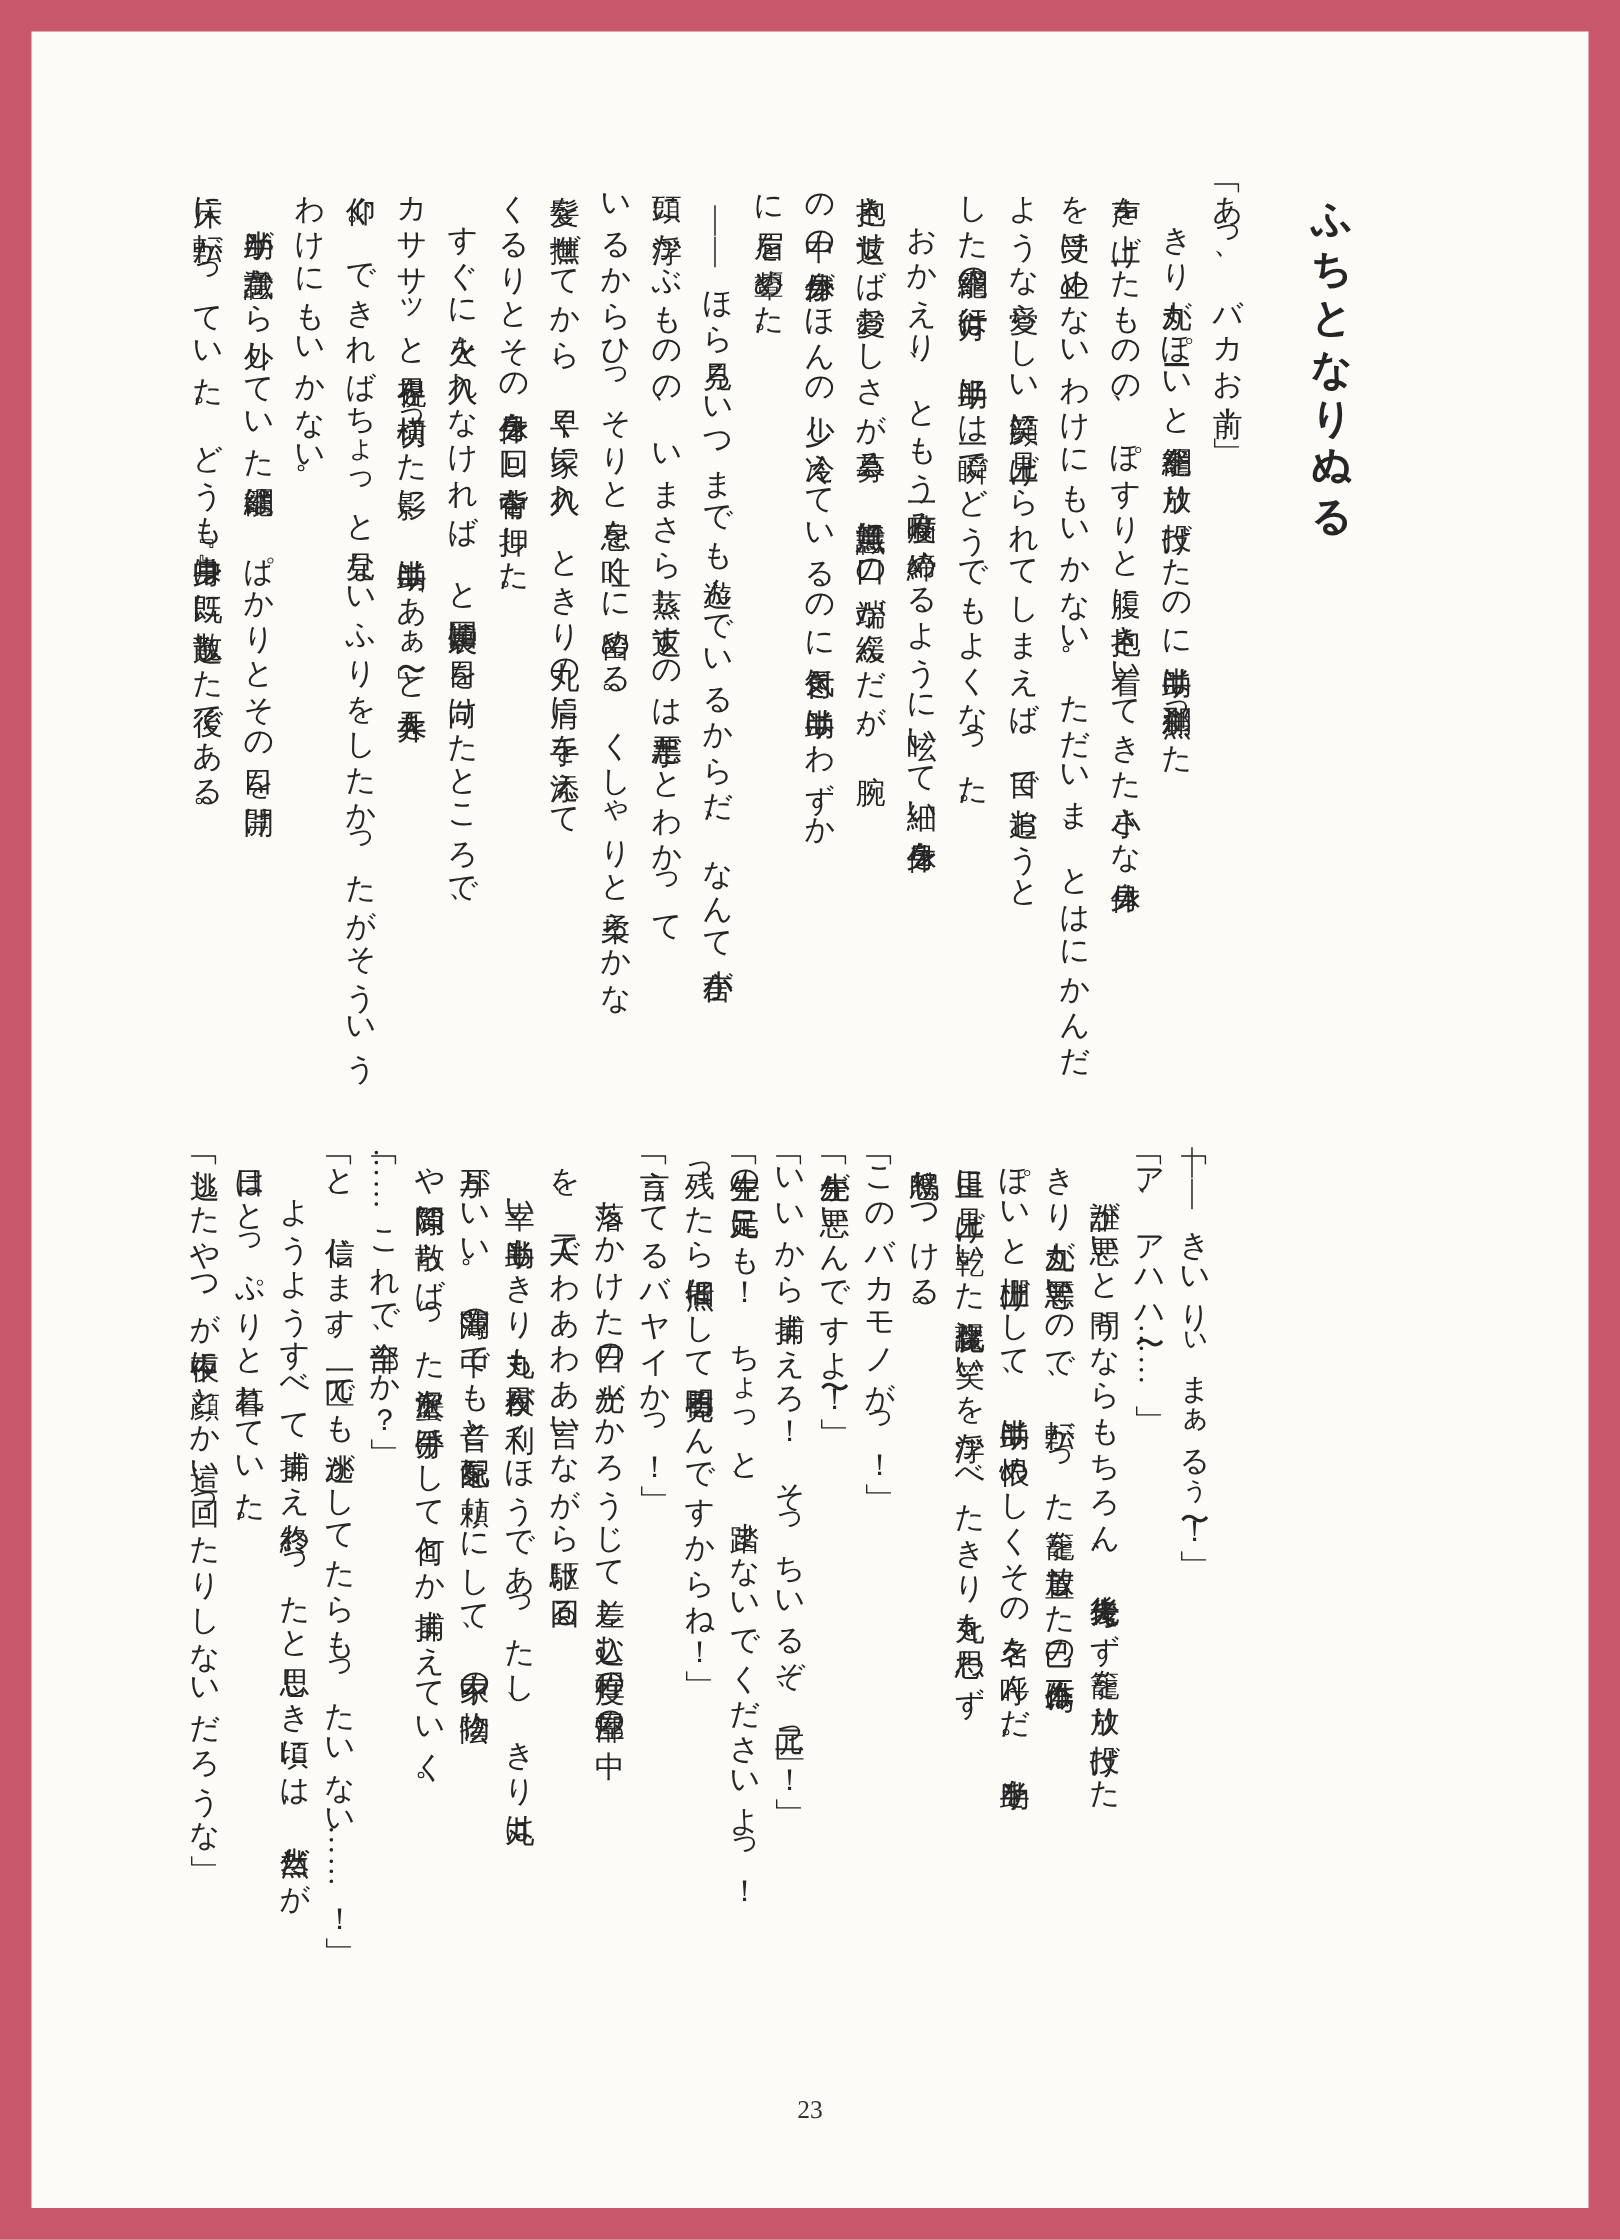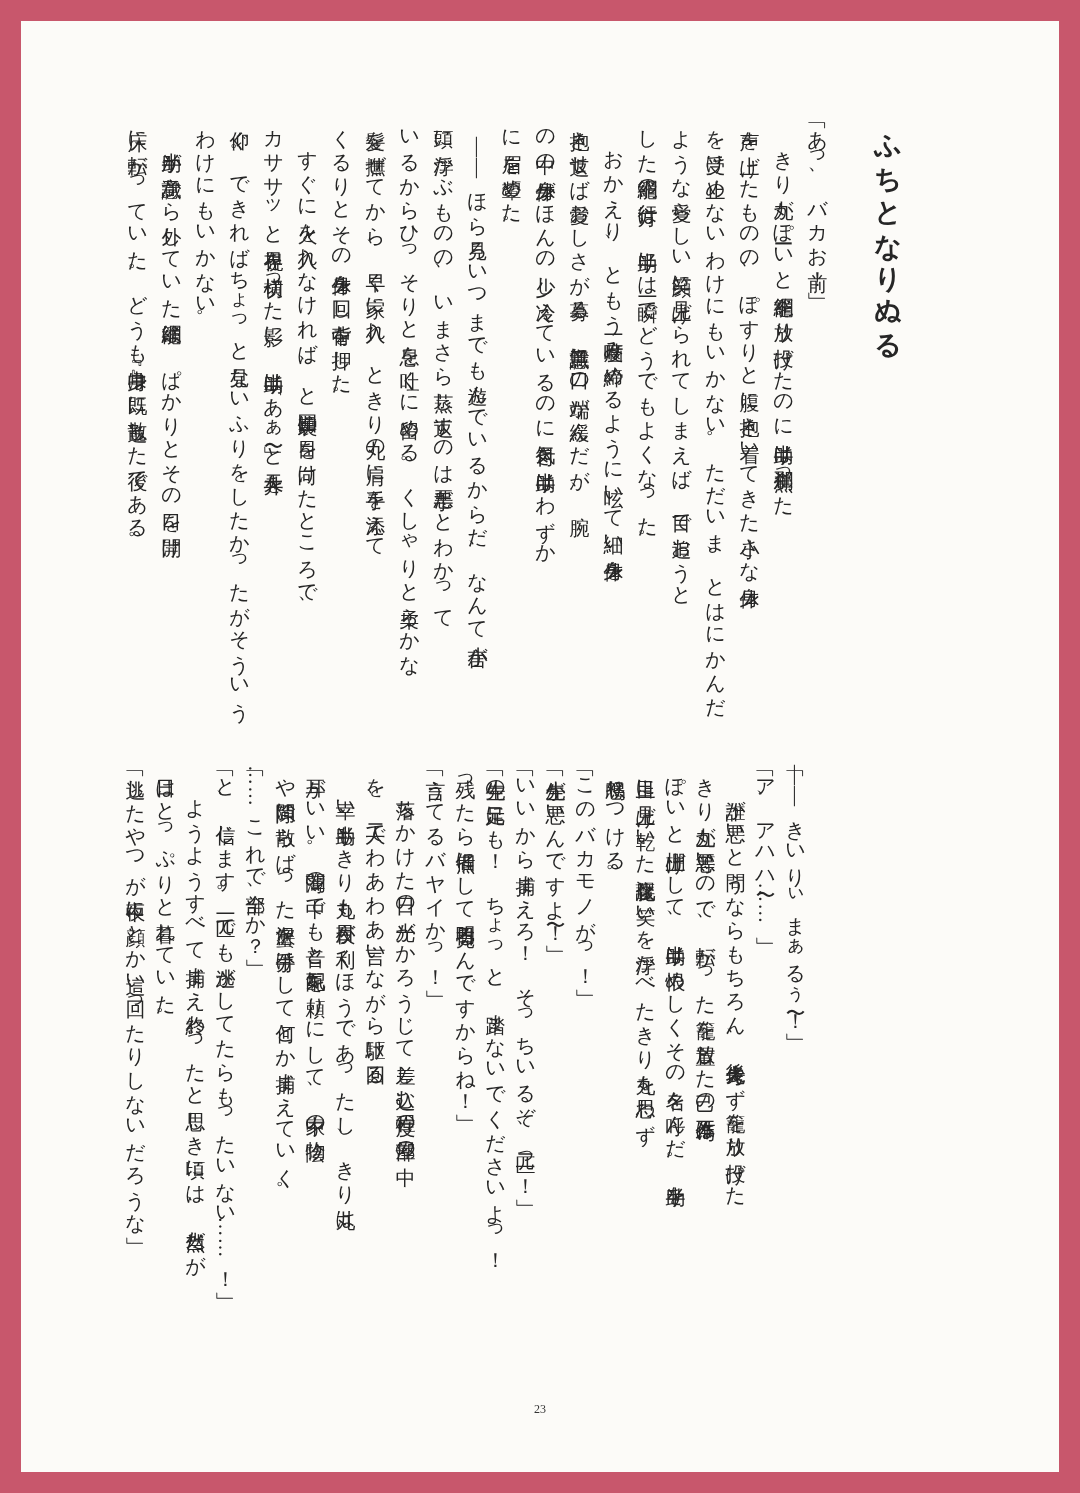--- a/index.html
+++ b/index.html
@@ -53,21 +53,21 @@
     line-height: 38px;
     margin-left: 34px;
     letter-spacing: 2px;
   }
   .page-number {
     position: absolute;
     bottom: 55px;
     left: 0;
     right: 0;
     text-align: center;
-    font-size: 12px;
+    font-size: 17px;
     color: #333333;
     font-family: "Liberation Serif", "DejaVu Serif", serif;
   }
 </style>
 </head>
 <body>
 
 <div class="frame">
   <div class="page">
 

